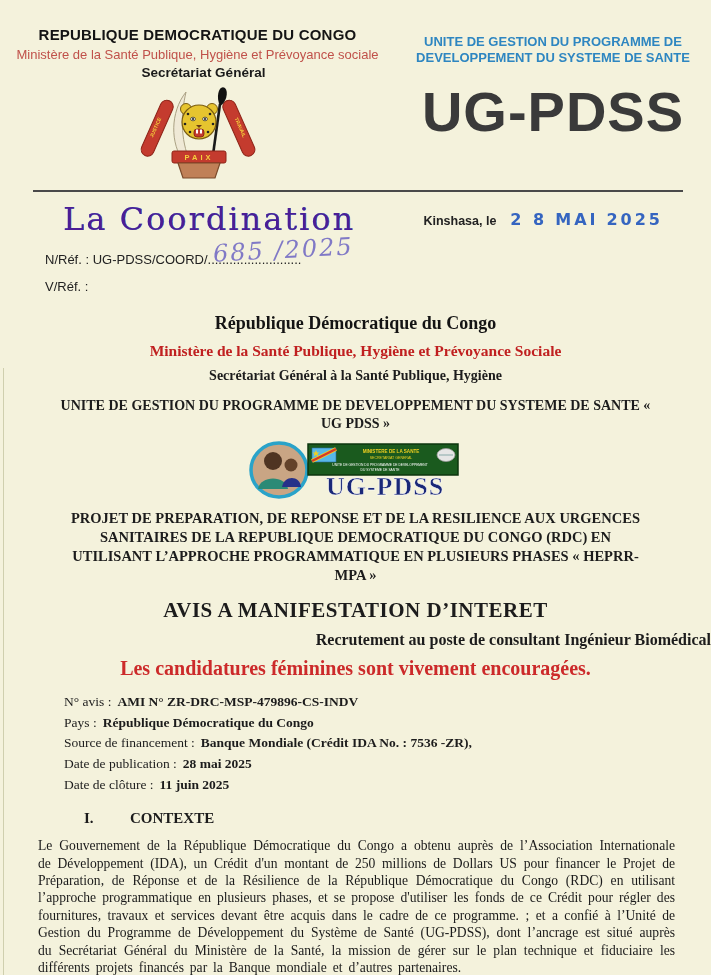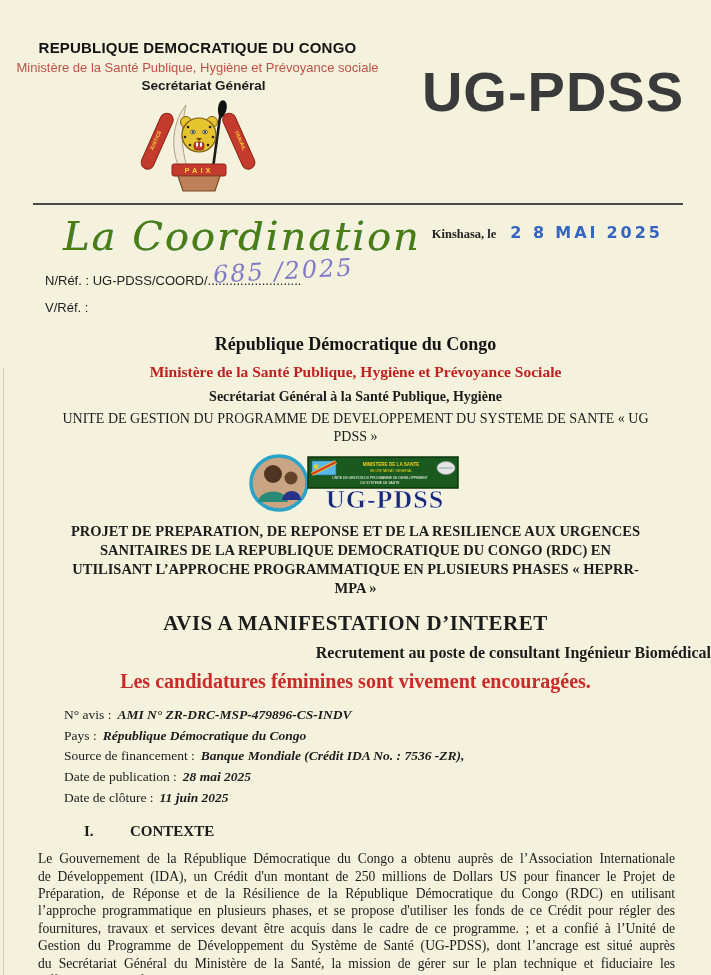--- a/index.html
+++ b/index.html
@@ -9,72 +9,72 @@
     background:#f4f2dc;
     font-family:"Liberation Serif", serif;
     color:#1c1c1c;
     position:relative;
     overflow:hidden;
   }
   
   .scan-edge { position:absolute; left:3px; top:368px; width:1px; height:610px; background:#cfcfae; }
 
   
-  .letterhead { display:flex; padding-top:26px;margin-top:13px; }
+  .letterhead { display:flex; padding-top:26px; }
   .lh-left { width:395px; text-align:center; font-family:"Liberation Sans", sans-serif; }
   .lh-country { font-weight:bold; font-size:15px; color:#141414; letter-spacing:.2px; }
   .lh-ministry { font-size:13px; color:#c0514a; margin-top:4px; }
   .lh-secretariat { font-weight:bold; font-size:13.5px; margin-top:3px; color:#1a1a1a;padding-left:12px; }
   .lh-emblem { margin-top:2px; }
   .lh-right { flex:1; text-align:center; font-family:"Liberation Sans", sans-serif; padding-top:8px; }
   .lh-unit { color:#2e86c1; font-weight:bold; font-size:13px; line-height:1.25; }
   .lh-acronym { font-weight:bold; font-size:56px; color:#3a3a3a; letter-spacing:1px; margin-top:12px; font-stretch:condensed; }
 
   .rule { margin:4px 0 0 33px; width:650px; border-top:2px solid #4a4a4a; }
 
   
   .refblock { padding:8px 40px 0 45px; position:relative; }
   .refrow { display:flex; justify-content:space-between; align-items:flex-start; }
   .script {
-    font-family:"DejaVu Serif", serif; font-style:italic;
-    font-size:40px; color:#4d7c0f; letter-spacing:2px;
+    font-family:"DejaVu Serif", serif; 
+    font-size:32px; color:#4c1d95; letter-spacing:2px;
     padding-left:18px; text-shadow:.4px 0 0 #4a9fd4;
   }
   .daterow { padding-top:10px; display:flex; align-items:baseline; }
-  .place { font-family:Liberation Serif, serif; font-size:12.5px; font-weight:bold; color:#222; }
+  .place { font-family:Liberation Sans, sans-serif; font-size:12.5px; font-weight:bold; color:#222; }
   .stamp { font-family:"DejaVu Sans", sans-serif; font-weight:bold; color:#3565c0; font-size:16px; letter-spacing:3px; margin-left:14px;text-align:right; }
   .stamp span { margin-right:8px; }
   .nref { margin-top:14px; font-family:"Liberation Sans", sans-serif; font-size:13px; color:#222; position:relative; }
   .handwritten {
     position:absolute; left:168px; top:-16px;
     font-family:"DejaVu Serif", serif; font-style:italic;
     font-size:24px; color:#8079c6; transform:rotate(-3deg);
     letter-spacing:2px; white-space:nowrap;
   }
   .vref { margin-top:12px; font-family:"Liberation Sans", sans-serif; font-size:13px; color:#222; }
 
   
   .titles { text-align:center; margin-top:18px; line-height:1.3; }
   .t1 { font-weight:bold; font-size:18px; color:#141414; }
   .t2 { font-weight:bold; font-size:15.5px; color:#c02020; margin-top:6px; }
   .t3 { font-weight:bold; font-size:14px; margin-top:5px; }
-  .t4 { font-weight:normal; font-size:14px; margin:4px auto 0; max-width:600px; }
+  .t4 { font-weight:bold; font-size:14px; margin:12px auto 0; max-width:600px; }
 
   
   .logo-wrap { display:flex; justify-content:center; margin-top:8px; }
 
   
   .project-title { font-weight:bold; font-size:14.5px; text-align:center; max-width:575px; margin:8px auto 0; line-height:1.32; }
   .avis { font-weight:bold; font-size:21px; text-align:center; margin-top:12px; letter-spacing:.5px; }
   .sub { font-weight:bold; font-size:16px; text-align:right; margin-top:8px; }
   .note { font-weight:bold; font-size:20px; text-align:center; margin-top:8px; color:#cc2a2a; }
 
   
   .details { margin:12px 0 0 64px; font-size:13.5px; line-height:1.55; }
-  .details .dv { font-weight:bold;font-style:italic; }
+  .details .dv { font-weight:bold; }
   .details .gap { display:inline-block; width:6px; }
 
   
   .section { margin:14px 0 0 84px; font-weight:bold; font-size:15px; }
   .section .num { display:inline-block; width:46px; }
 
   
   .bodytext { margin:10px 36px 0 38px; text-align:justify; font-size:13.6px; line-height:1.28; color:#1a1a1a; }
   .bodytext p:first-child { text-align-last:auto; word-spacing:2.5px; }
 </style>
@@ -127,20 +127,24 @@
         </g>
 
         <rect x="40" y="69" width="54" height="12" rx="2" fill="#c43b2e" stroke="#8e2418" stroke-width="1"></rect>
         <text x="67" y="78" font-size="7.5" font-family="Liberation Sans, sans-serif" font-weight="bold" fill="#f5d03c" text-anchor="middle" letter-spacing="3">PAIX</text>
 
         <path d="M46,81 L88,81 L83,96 L51,96 Z" fill="#c08057" stroke="#7a4a2a" stroke-width="1.2"></path>
       </svg>
     </div>
   </div>
   <div class="lh-right">
+    <div class="lh-unit">
+      <div>UNITE DE GESTION DU PROGRAMME DE</div>
+      <div>DEVELOPPEMENT DU SYSTEME DE SANTE</div>
+    </div>
     <div class="lh-acronym">UG-PDSS</div>
   </div>
 </div>
 
 <div class="rule"></div>
 
 <div class="refblock">
   <div class="refrow">
     <div class="script">La Coordination</div>
     <div class="daterow">

